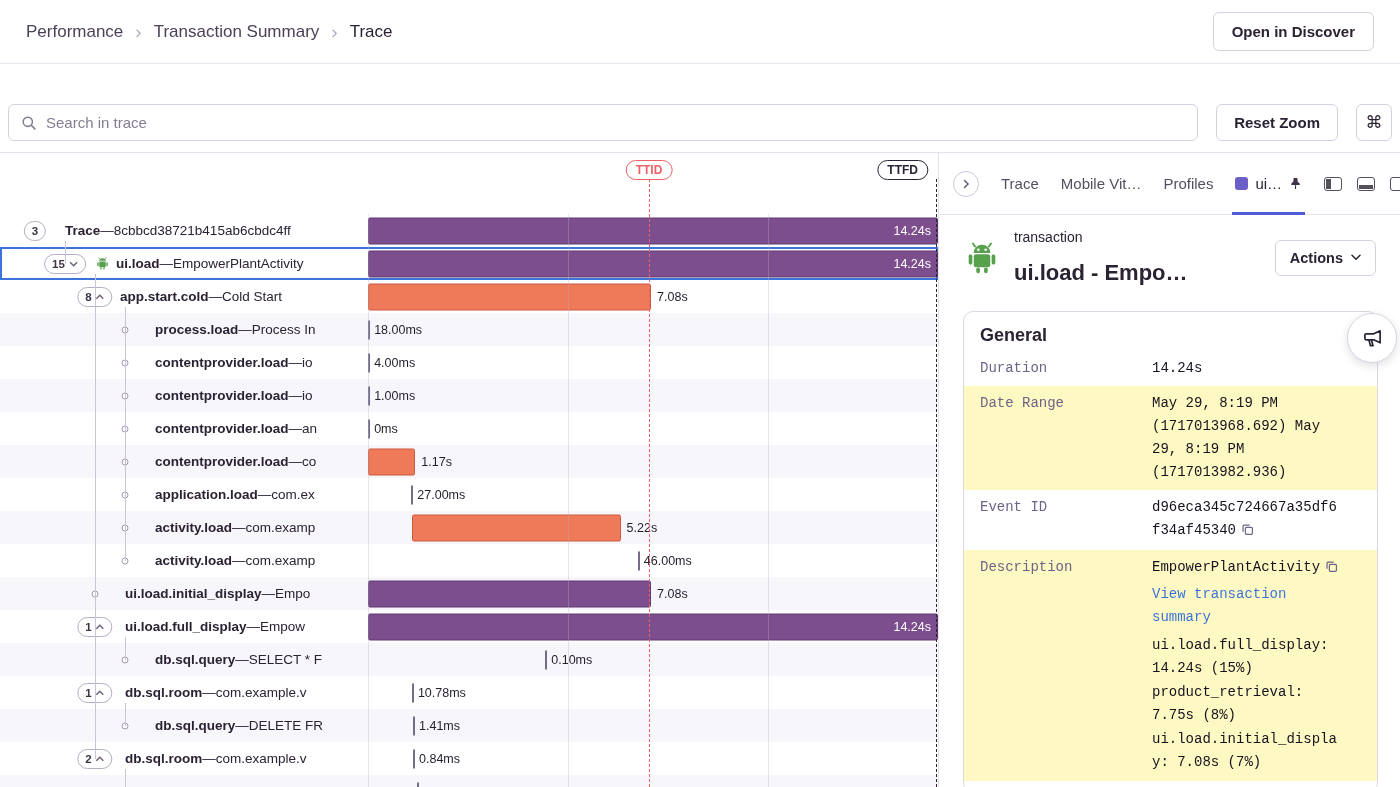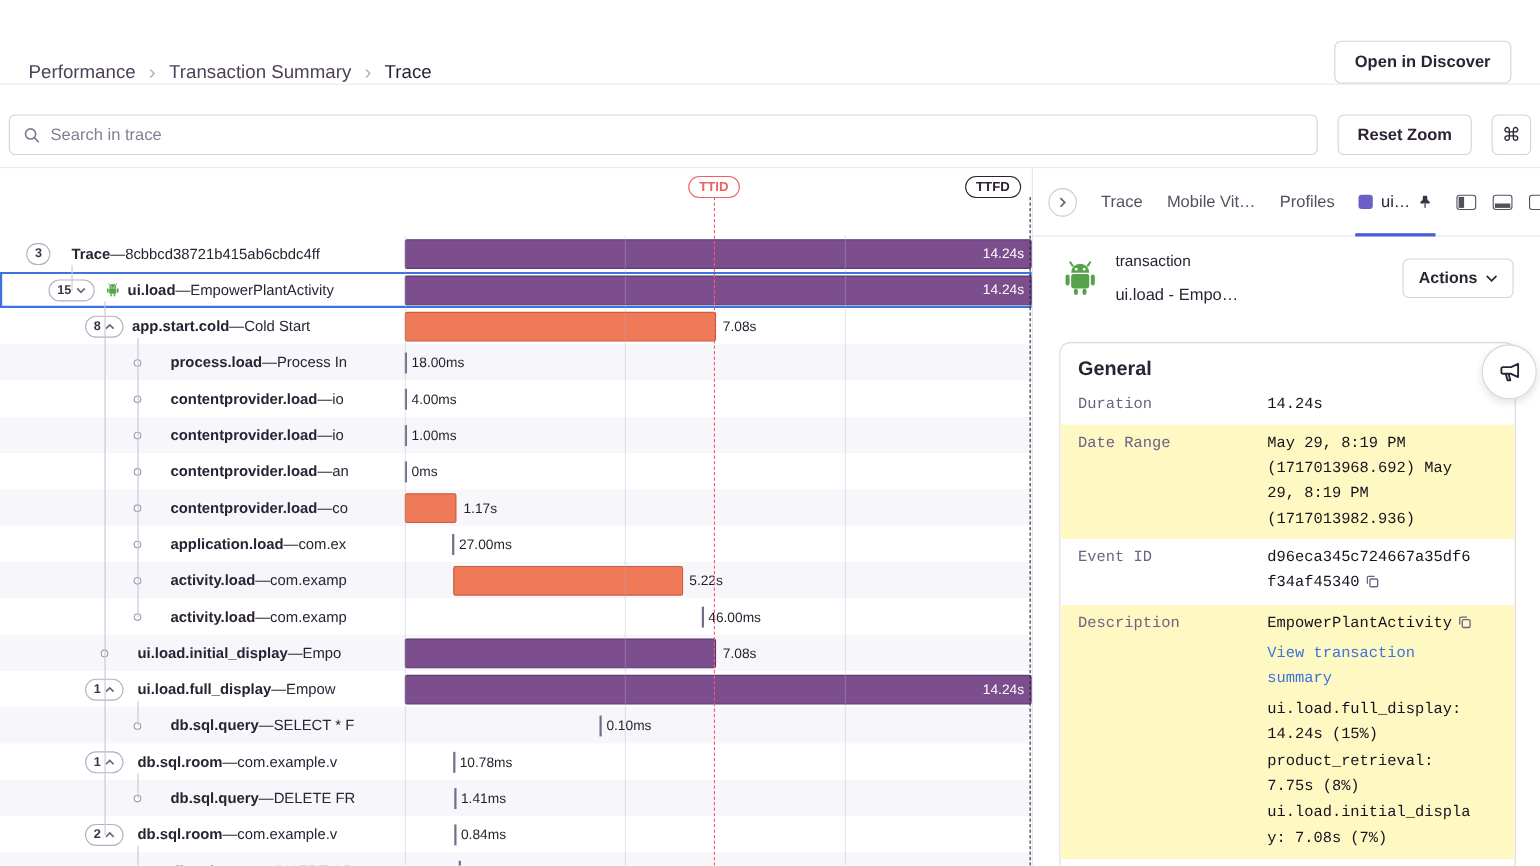--- a/index.html
+++ b/index.html
@@ -1,21 +1,21 @@
 <!DOCTYPE html>
 <html style="--purple: #7c4e8d; --orange: #ee7a59; --tick: #756c89; --accent-blue: #3d74db; --ttid: #ee6066; --ttfd: #2b2233; --android-green: #57a04c; --active-tab: #4b5cd6;"><head>
 <meta charset="utf-8">
 <style>
   *{margin:0;padding:0;box-sizing:border-box}
   html,body{width:1400px;height:787px;overflow:hidden}
   body{font-family:"Liberation Sans","DejaVu Sans",sans-serif;color:#2b2233;background:#fff}
   .app{position:relative;width:1400px;height:787px;background:#fff}
 
   
-  .topbar{position:absolute;top:0;left:0;right:0;height:77px;display:flex;align-items:flex-end;padding:0 26px;border-bottom:1px solid #eae5ef;background:#fff}
+  .topbar{position:absolute;top:0;left:0;right:0;height:64px;display:flex;align-items:center;padding:0 26px;border-bottom:1px solid #eae5ef;background:#fff}
   .crumbs{display:flex;align-items:center;gap:12px;font-size:17px;color:#4d4158}
   .crumb{cursor:pointer}
   .crumb.last{color:#2b2233}
   .crumb-sep{color:#b3abc0;font-size:19px;line-height:1}
   .topbtns{margin-left:auto;display:flex;gap:16px}
   .btn{display:inline-flex;align-items:center;gap:9px;background:#fff;border:1px solid #d6d0de;border-radius:6px;padding:10px 18px;font-size:15px;font-weight:700;color:#2b2233;cursor:pointer;font-family:inherit;white-space:nowrap}
 
   
   .searchrow{position:absolute;top:104px;left:8px;right:8px;display:flex;gap:18px;align-items:center}
   .searchbox{flex:1;display:flex;align-items:center;gap:9px;border:1px solid #d6d0de;border-radius:6px;height:37px;padding:0 12px;background:#fff}
@@ -64,21 +64,21 @@
   .ptab{font-size:15px;color:#564f5e;cursor:pointer;white-space:nowrap}
   .active-wrap{display:flex;align-items:center;gap:7px;position:relative;height:62px;color:#2b2233}
   .active-wrap .underline{position:absolute;bottom:0;left:-3px;right:-3px;height:3px;background:var(--active-tab)}
   .tab-chip{width:13px;height:13px;border-radius:3px;background:#6c5fc7;flex:none}
   .pin{display:inline-flex;cursor:pointer}
   .dockicons{margin-left:auto;display:flex;gap:15px;align-items:center}
   .dock{width:18px;height:14px;border:1.5px solid #564f5e;border-radius:3px;position:relative;cursor:pointer;background:#fff}
   .dock .fill{position:absolute;background:#564f5e}
   .ptxn{display:flex;align-items:center;gap:13px;padding:14px 24px 12px 24px}
   .txn-type{font-size:14px;color:#2b2233}
-  .txn-title{font-size:15px;font-weight:400;margin-top:15px;white-space:nowrap}
+  .txn-title{font-size:22px;font-weight:700;margin-top:15px;white-space:nowrap}
   .actions-btn{margin-left:auto;display:inline-flex;align-items:center;gap:8px;border:1px solid #d6d0de;border-radius:6px;background:#fff;padding:9px 14px;font-size:14.5px;font-weight:700;color:#2b2233;cursor:pointer;font-family:inherit}
   .pcard{position:absolute;left:24px;right:22px;top:158px;bottom:-6px;border:1px solid #ddd7e4;border-radius:10px;background:#fff;overflow:hidden}
   .ctitle{font-size:18px;font-weight:700;padding:13px 16px 5px}
   .crow{display:grid;grid-template-columns:172px 188px;padding:6px 16px;font-family:"Liberation Mono","DejaVu Sans Mono",monospace;font-size:14px;line-height:23px}
   .crow.alt{background:#fef9c3}
   .clabel{color:#6f6287}
   .cvalue{color:#18121f;overflow-wrap:break-word}
   .link{color:var(--accent-blue);margin-top:2px;cursor:pointer}
   .copy-ic{display:inline-block;vertical-align:-2px;margin-left:5px;cursor:pointer}
   .opslist{margin-top:5px}

